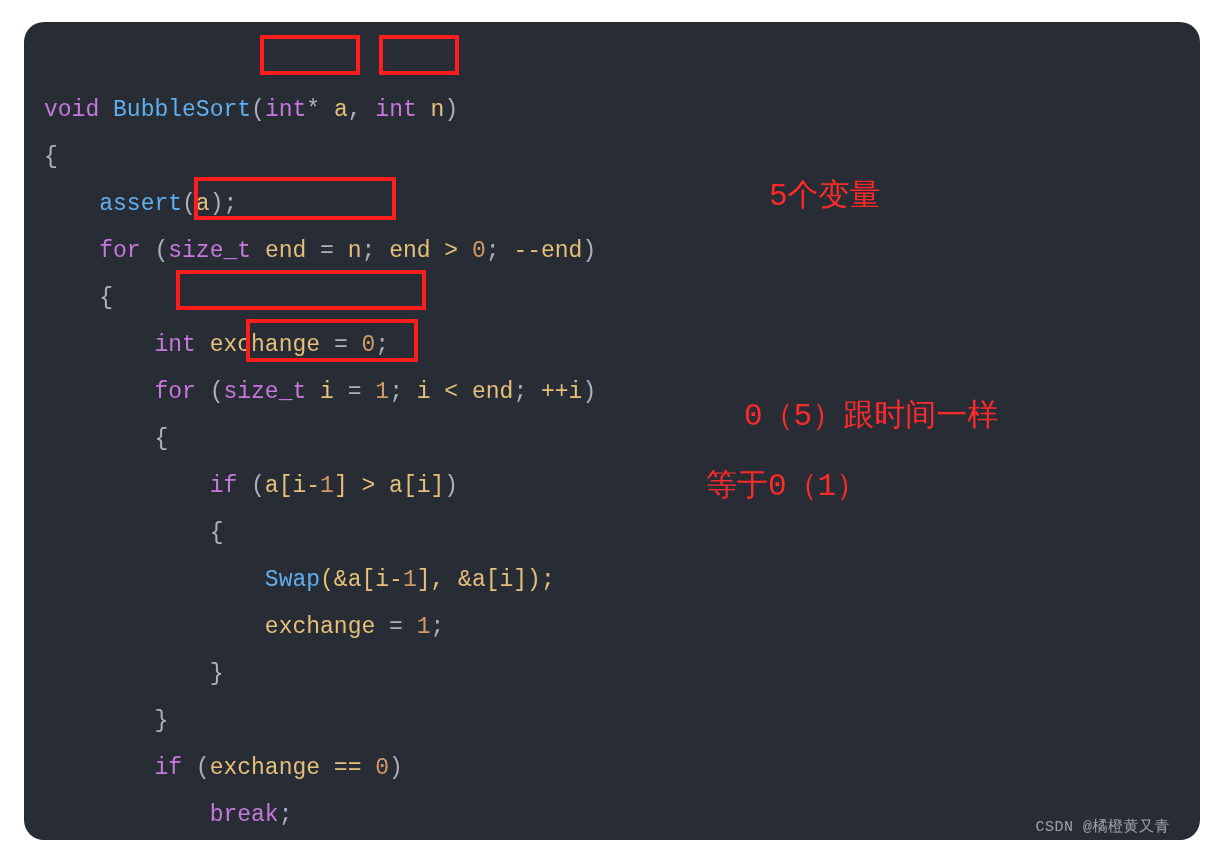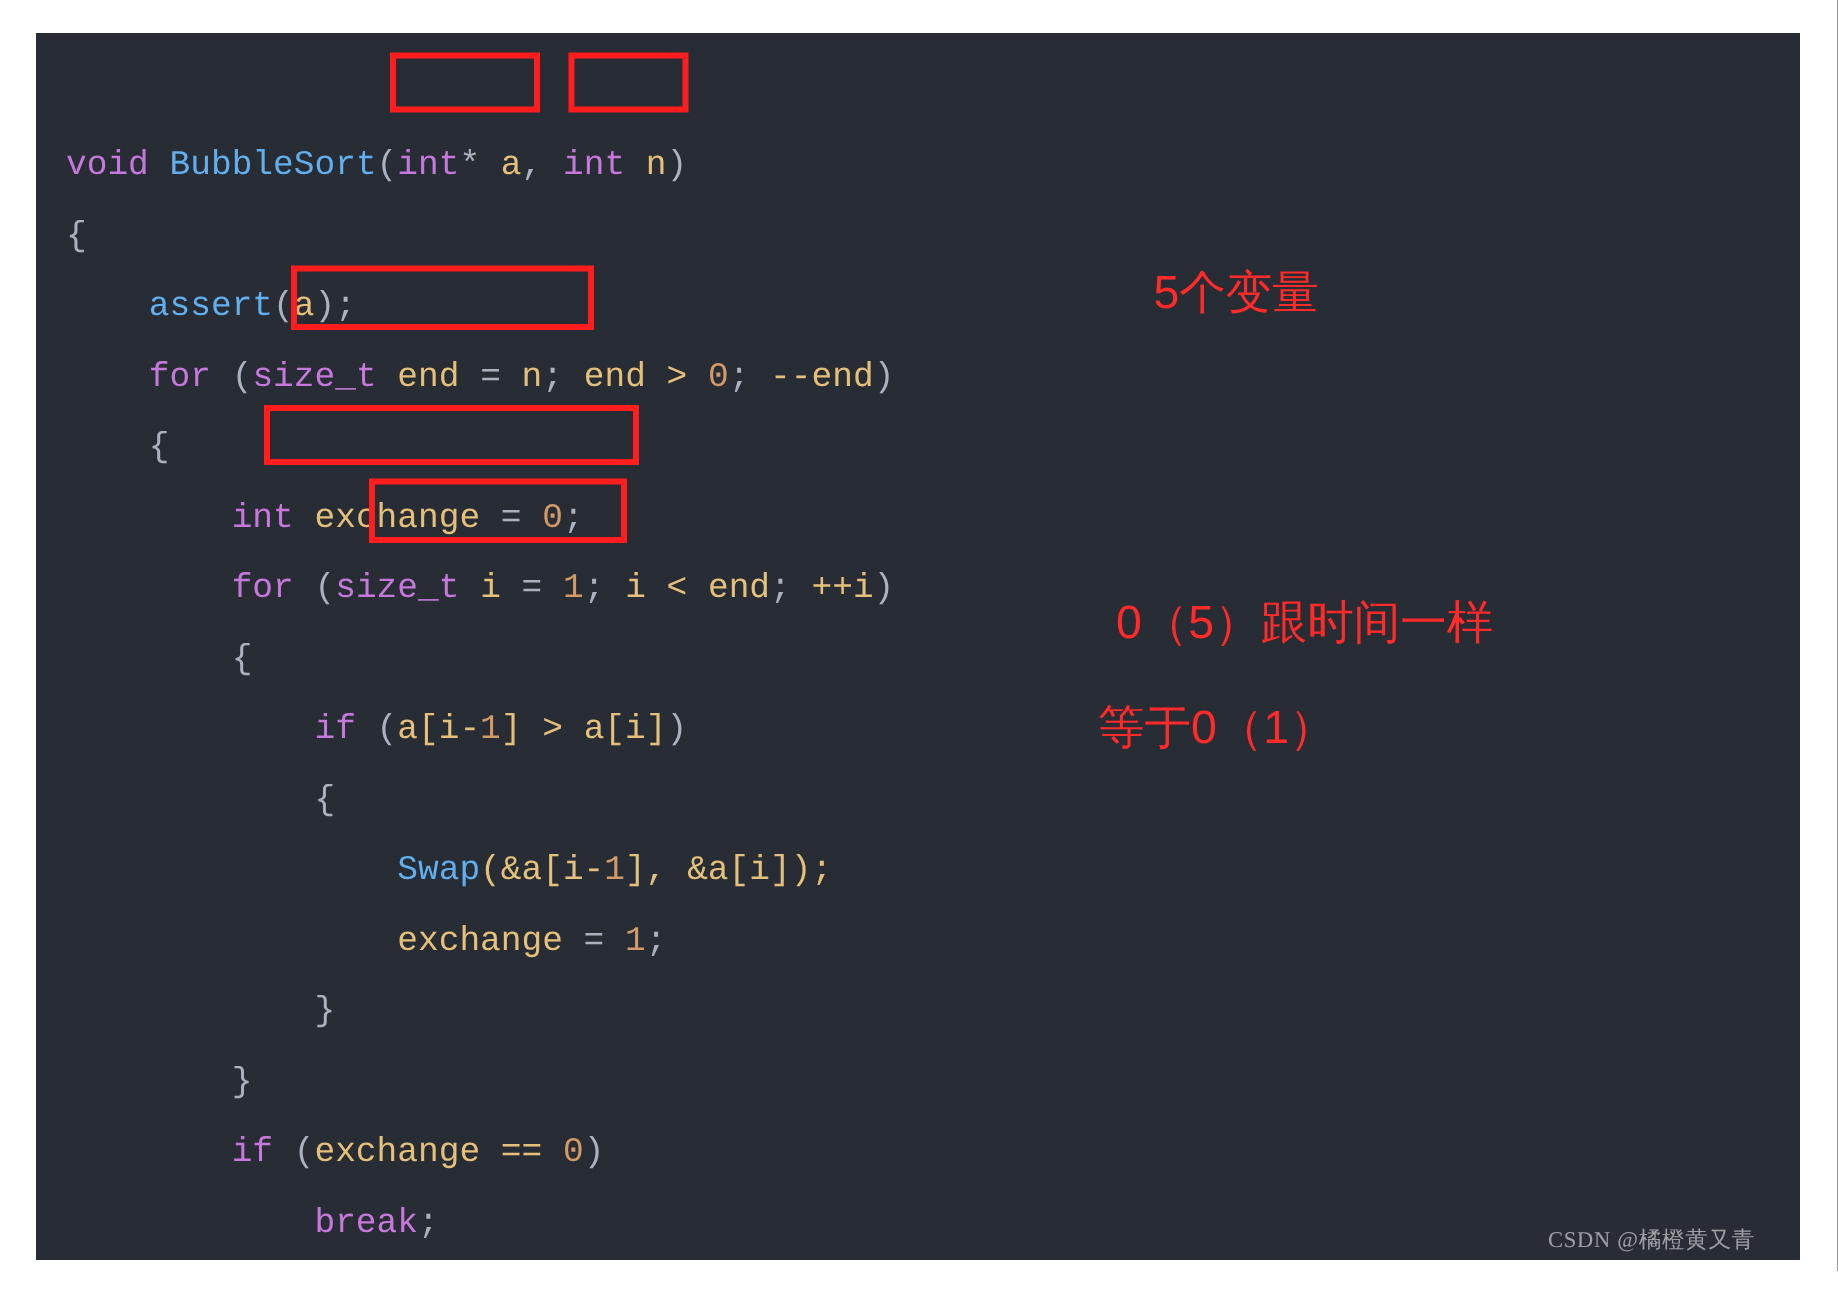--- a/index.html
+++ b/index.html
@@ -14,20 +14,21 @@
   .editor {
     position: absolute;
     left: 24px;
     top: 22px;
     width: 1176px;
     height: 818px;
     background: #282c34;
     box-sizing: border-box;
     padding: 18px 0 0 20px;
     overflow: hidden;
+    border-radius: 20px;
   }
   .code {
     font-size: 23px;
     line-height: 47px;
     white-space: pre;
     position: relative;
     color: #abb2bf;
   }
   .kw-void   { color: #c678dd; } 
   .kw-type   { color: #c678dd; } 
@@ -43,32 +44,32 @@
   .hlbox {
     position: absolute;
     border: 4px solid #ff1d1d;
     box-sizing: border-box;
     pointer-events: none;
   }
 
   .annot {
     position: absolute;
     color: #ff2a2a;
-    font-family: Liberation Sans, sans-serif;
+    font-family: Liberation Mono, monospace;
     font-size: 31px;
     font-weight: 400;
     white-space: nowrap;
   }
 
   .watermark {
     position: absolute;
     right: 30px;
     bottom: 4px;
     color: rgba(255,255,255,0.55);
-    font-family: Liberation Serif, serif;
+    font-family: Liberation Mono, monospace;
     font-size: 15px;
     letter-spacing: 0.5px;
   }
 </style>
 </head>
 <body>
 
 <div class="editor">
   <div class="code">
 <span class="kw-void">void</span><span> </span><span class="fn-name">BubbleSort</span><span class="paren">(</span><span class="kw-type">int</span><span class="op">*</span><span class="ident"> a</span><span class="op">,</span><span> </span><span class="kw-type">int</span><span class="ident"> n</span><span class="paren">)</span>
@@ -92,16 +93,16 @@
   </div>
 
   <div class="hlbox" style="left:236px; top:13px; width:100px; height:40px;"></div>
   <div class="hlbox" style="left:355px; top:13px; width:80px; height:40px;"></div>
   <div class="hlbox" style="left:170px; top:155px; width:202px; height:43px;"></div>
   <div class="hlbox" style="left:152px; top:248px; width:250px; height:40px;"></div>
   <div class="hlbox" style="left:222px; top:297px; width:172px; height:43px;"></div>
 
   <div class="annot" style="left:745px; top:152px;">5个变量</div>
   <div class="annot" style="left:720px; top:372px;">0（5）跟时间一样</div>
-  <div class="annot" style="left:708px; top:442px;">等于0（1）</div>
+  <div class="annot" style="left:682px; top:442px;">等于0（1）</div>
 
   <div class="watermark">CSDN @橘橙黄又青</div>
 </div>
 
 </body></html>

